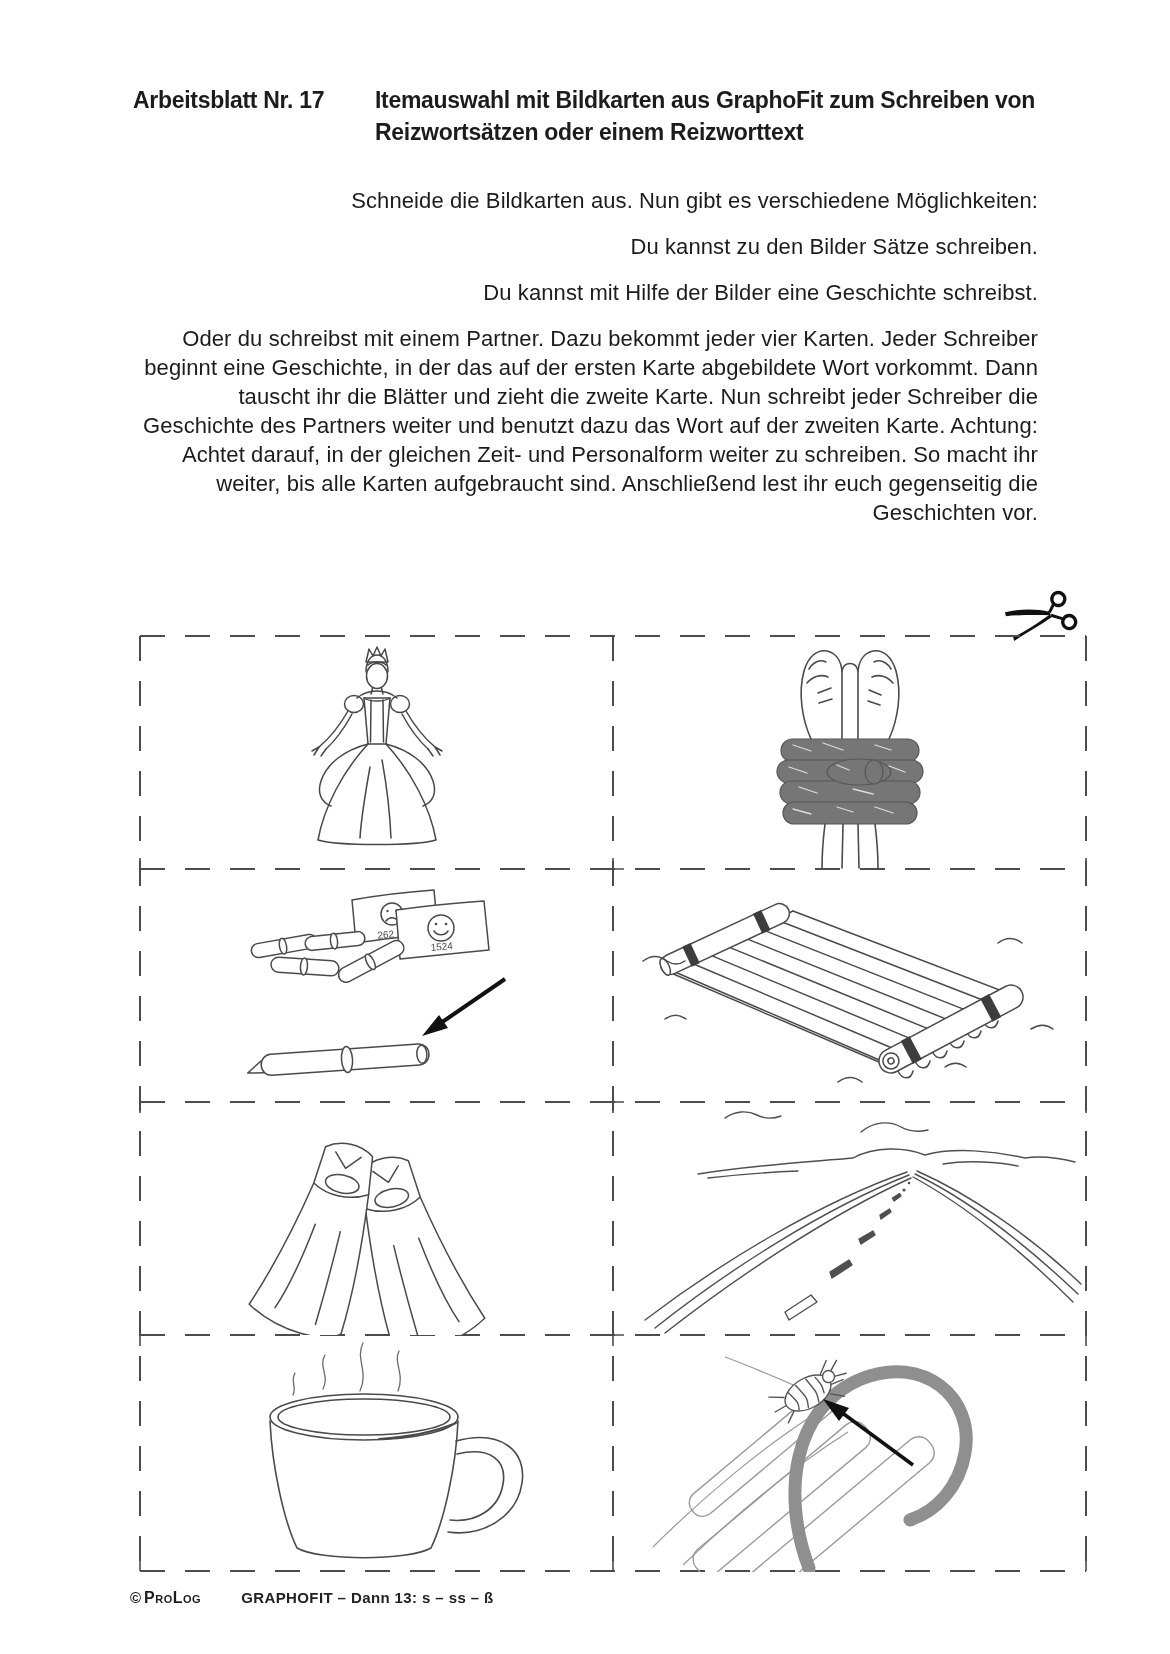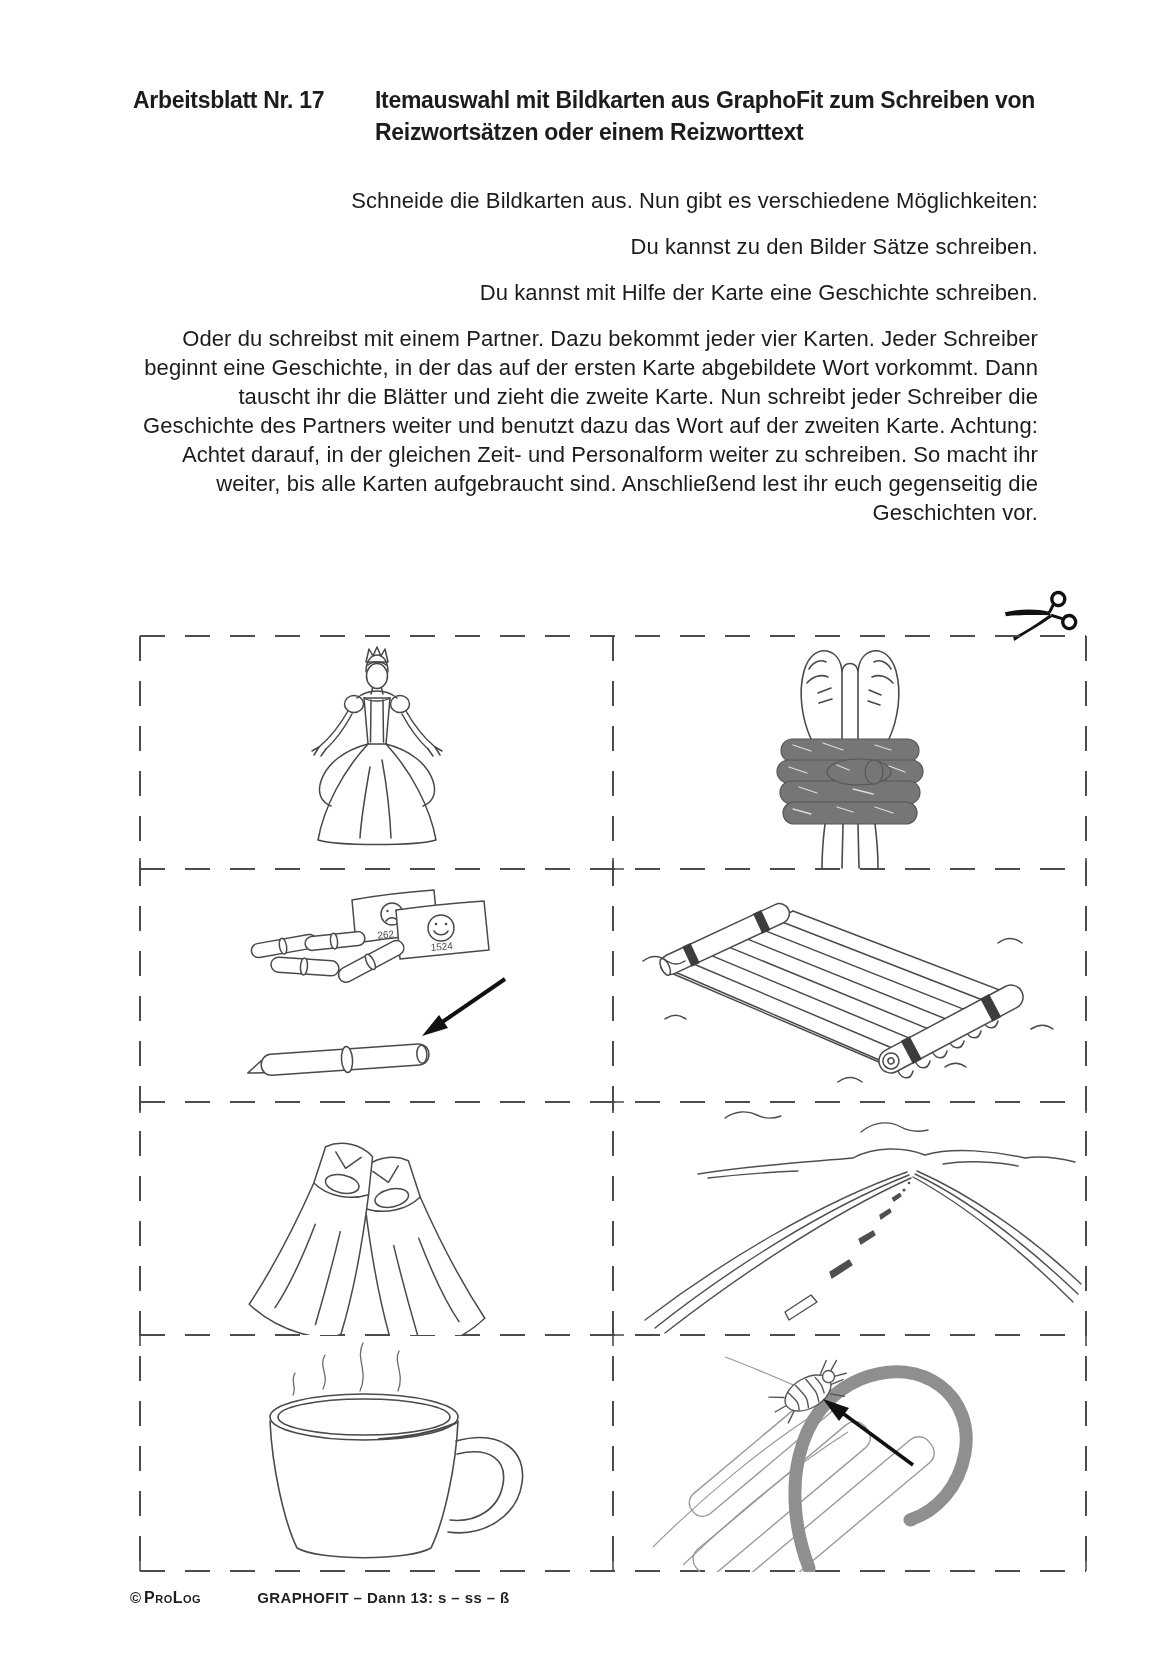--- a/index.html
+++ b/index.html
@@ -24,40 +24,40 @@
   .cell svg{position:absolute;left:0;top:0;width:100%;height:100%;}
   .c1{left:0;top:0;width:474px;height:234px;}
   .c2{left:474px;top:0;width:474px;height:234px;}
   .c3{left:0;top:234px;width:474px;height:233px;}
   .c4{left:474px;top:234px;width:474px;height:233px;}
   .c5{left:0;top:467px;width:474px;height:233px;}
   .c6{left:474px;top:467px;width:474px;height:233px;}
   .c7{left:0;top:700px;width:474px;height:237px;}
   .c8{left:474px;top:700px;width:474px;height:237px;}
   
-  .footer{position:absolute;left:130px;top:1589px;display:flex;align-items:baseline;gap:56px;}
+  .footer{position:absolute;left:130px;top:1589px;display:flex;align-items:baseline;gap:40px;}
   .publisher{font-size:16px;font-weight:700;font-variant:small-caps;letter-spacing:0.5px;}
   .copyright{font-size:15px;font-weight:700;margin-right:3px;}
   .series{font-size:15px;font-weight:700;letter-spacing:0.4px;color:#222;}
   .lineart text{font-family:"Liberation Sans",sans-serif;}
 </style>
 </head>
 <body>
 
 <div class="sheet">
 
   <div class="header">
     <div class="ws-label">Arbeitsblatt Nr. 17</div>
     <div class="ws-title">Itemauswahl mit Bildkarten aus GraphoFit zum Schreiben von Reizwortsätzen oder einem Reizworttext</div>
   </div>
 
   <div class="intro">
     <p>Schneide die Bildkarten aus. Nun gibt es verschiedene Möglichkeiten:</p>
     <p>Du kannst zu den Bilder Sätze schreiben.</p>
-    <p>Du kannst mit Hilfe der Karte eine Geschichte schreiben.</p>
+    <p>Du kannst mit Hilfe der Bilder eine Geschichte schreibst.</p>
     <p>Oder du schreibst mit einem Partner. Dazu bekommt jeder vier Karten. Jeder Schreiber beginnt eine Geschichte, in der das auf der ersten Karte abgebildete Wort vorkommt. Dann tauscht ihr die Blätter und zieht die zweite Karte. Nun schreibt jeder Schreiber die Geschichte des Partners weiter und benutzt dazu das Wort auf der zweiten Karte. Achtung: Achtet darauf, in der gleichen Zeit- und Personalform weiter zu schreiben. So macht ihr weiter, bis alle Karten aufgebraucht sind. Anschließend lest ihr euch gegenseitig die Geschichten vor.</p>
   </div>
 
   <svg class="scissors" viewBox="0 0 80 52">
     <g transform="rotate(-14 40 26)">
       <path d="M3,13 C20,13 36,18 46,23 L47,27 C33,23 17,19 3,17 Z" fill="#111" stroke="none"></path>
       <path d="M5,39 C21,36 35,30 46,26 L47,29 C34,34 19,38 5,43 Z" fill="#111" stroke="none"></path>
       <circle cx="58" cy="13" r="6.5" fill="none" stroke="#111" stroke-width="3.4"></circle>
       <circle cx="63" cy="38" r="6.5" fill="none" stroke="#111" stroke-width="3.4"></circle>
       <path d="M46,24 L52,17 M47,27 L57,33" stroke="#111" stroke-width="3" fill="none"></path>

